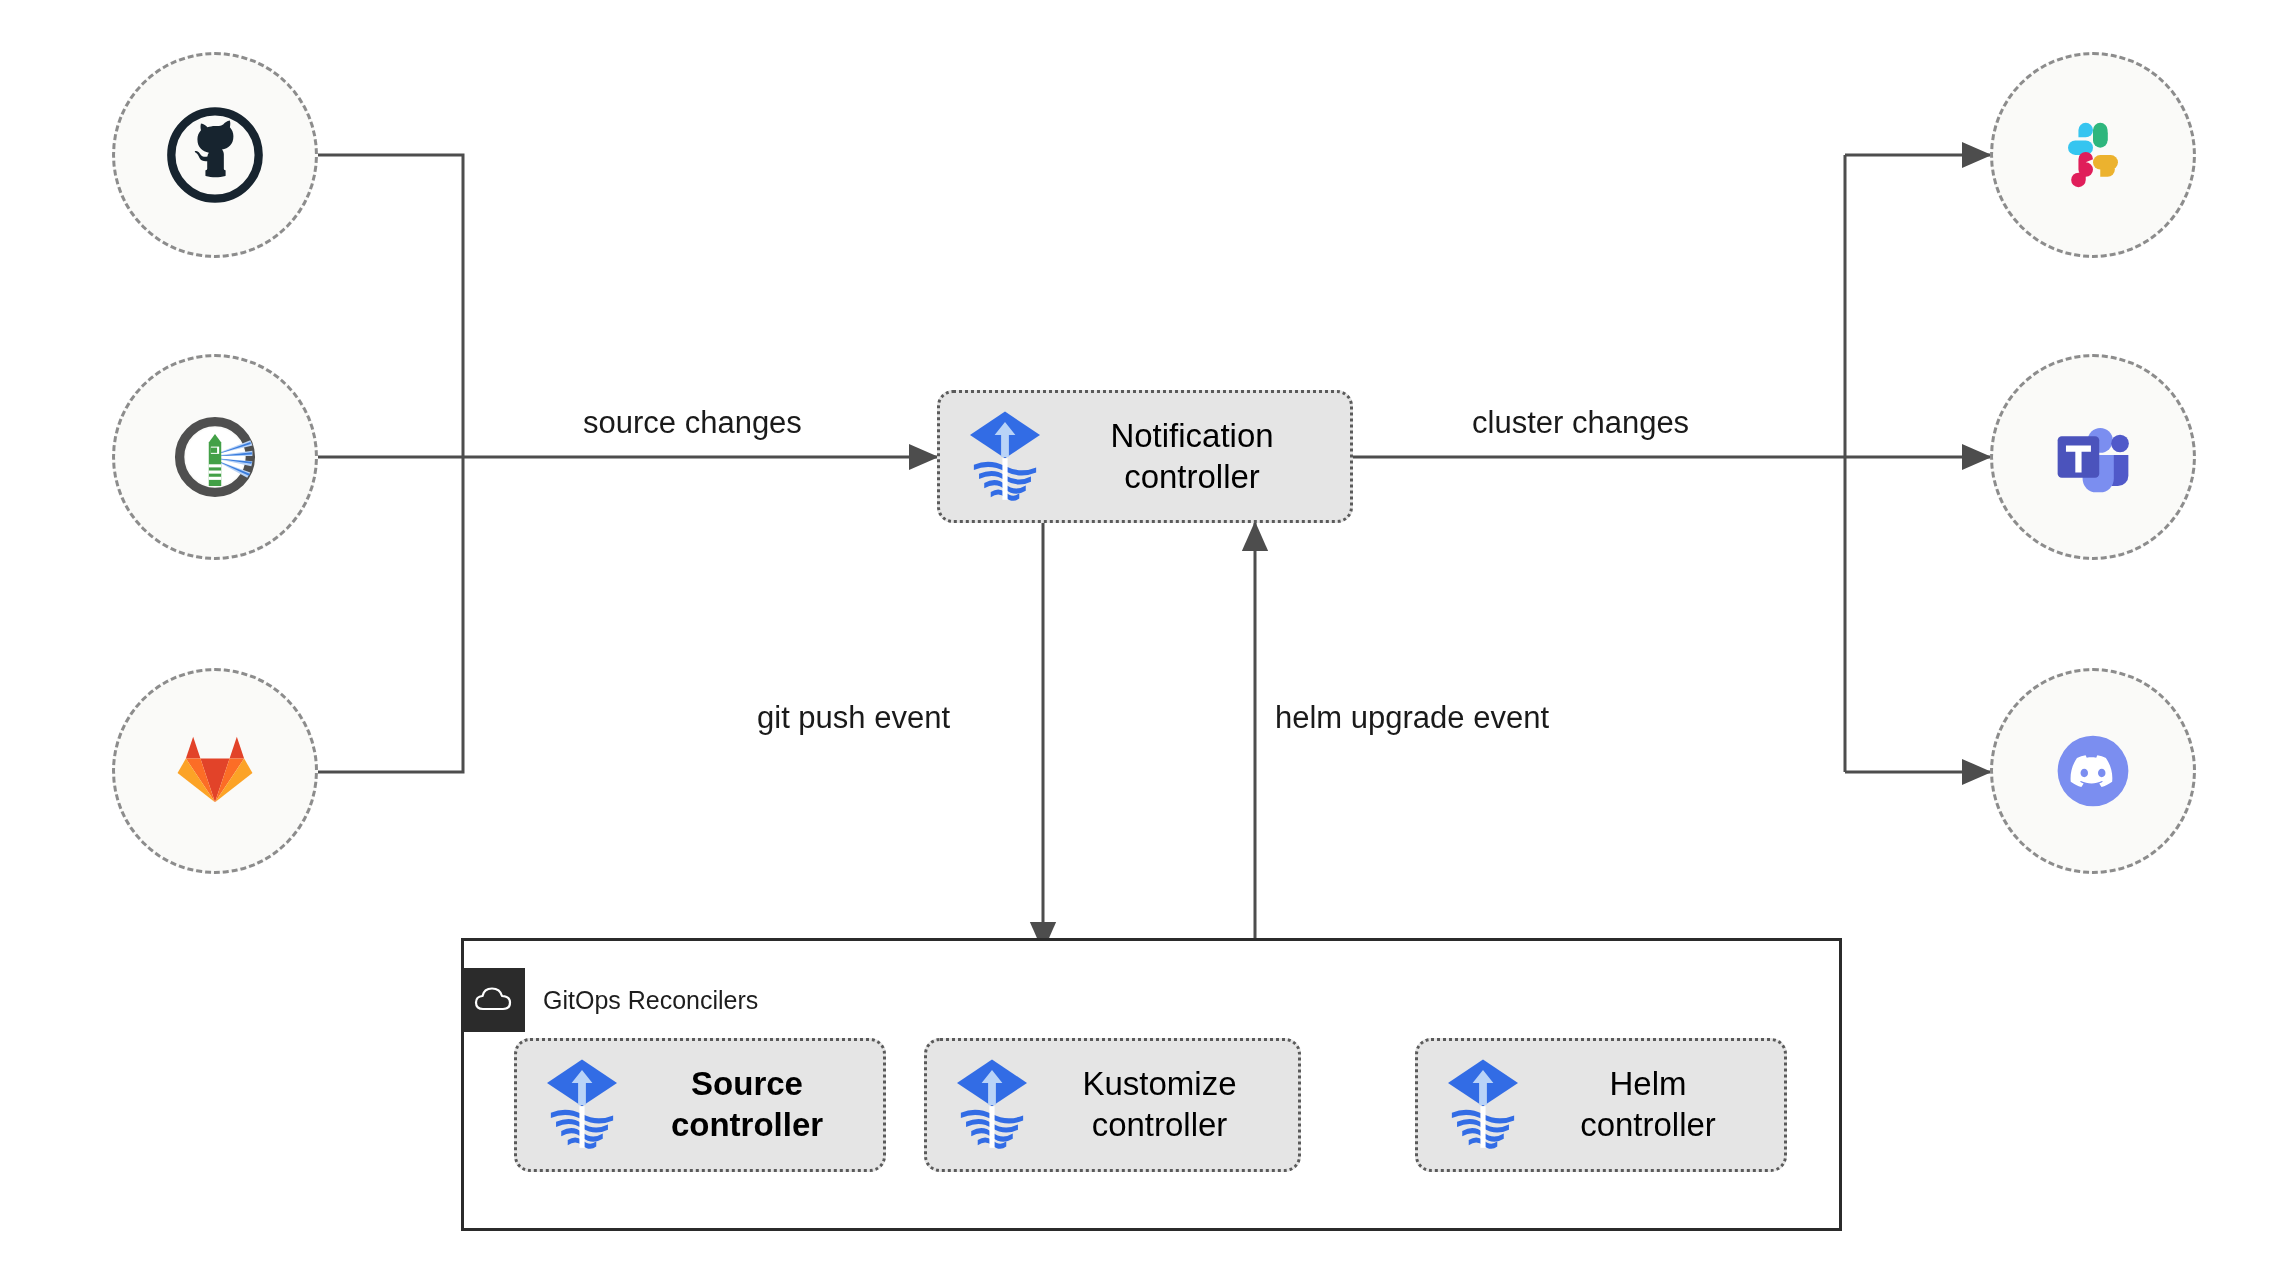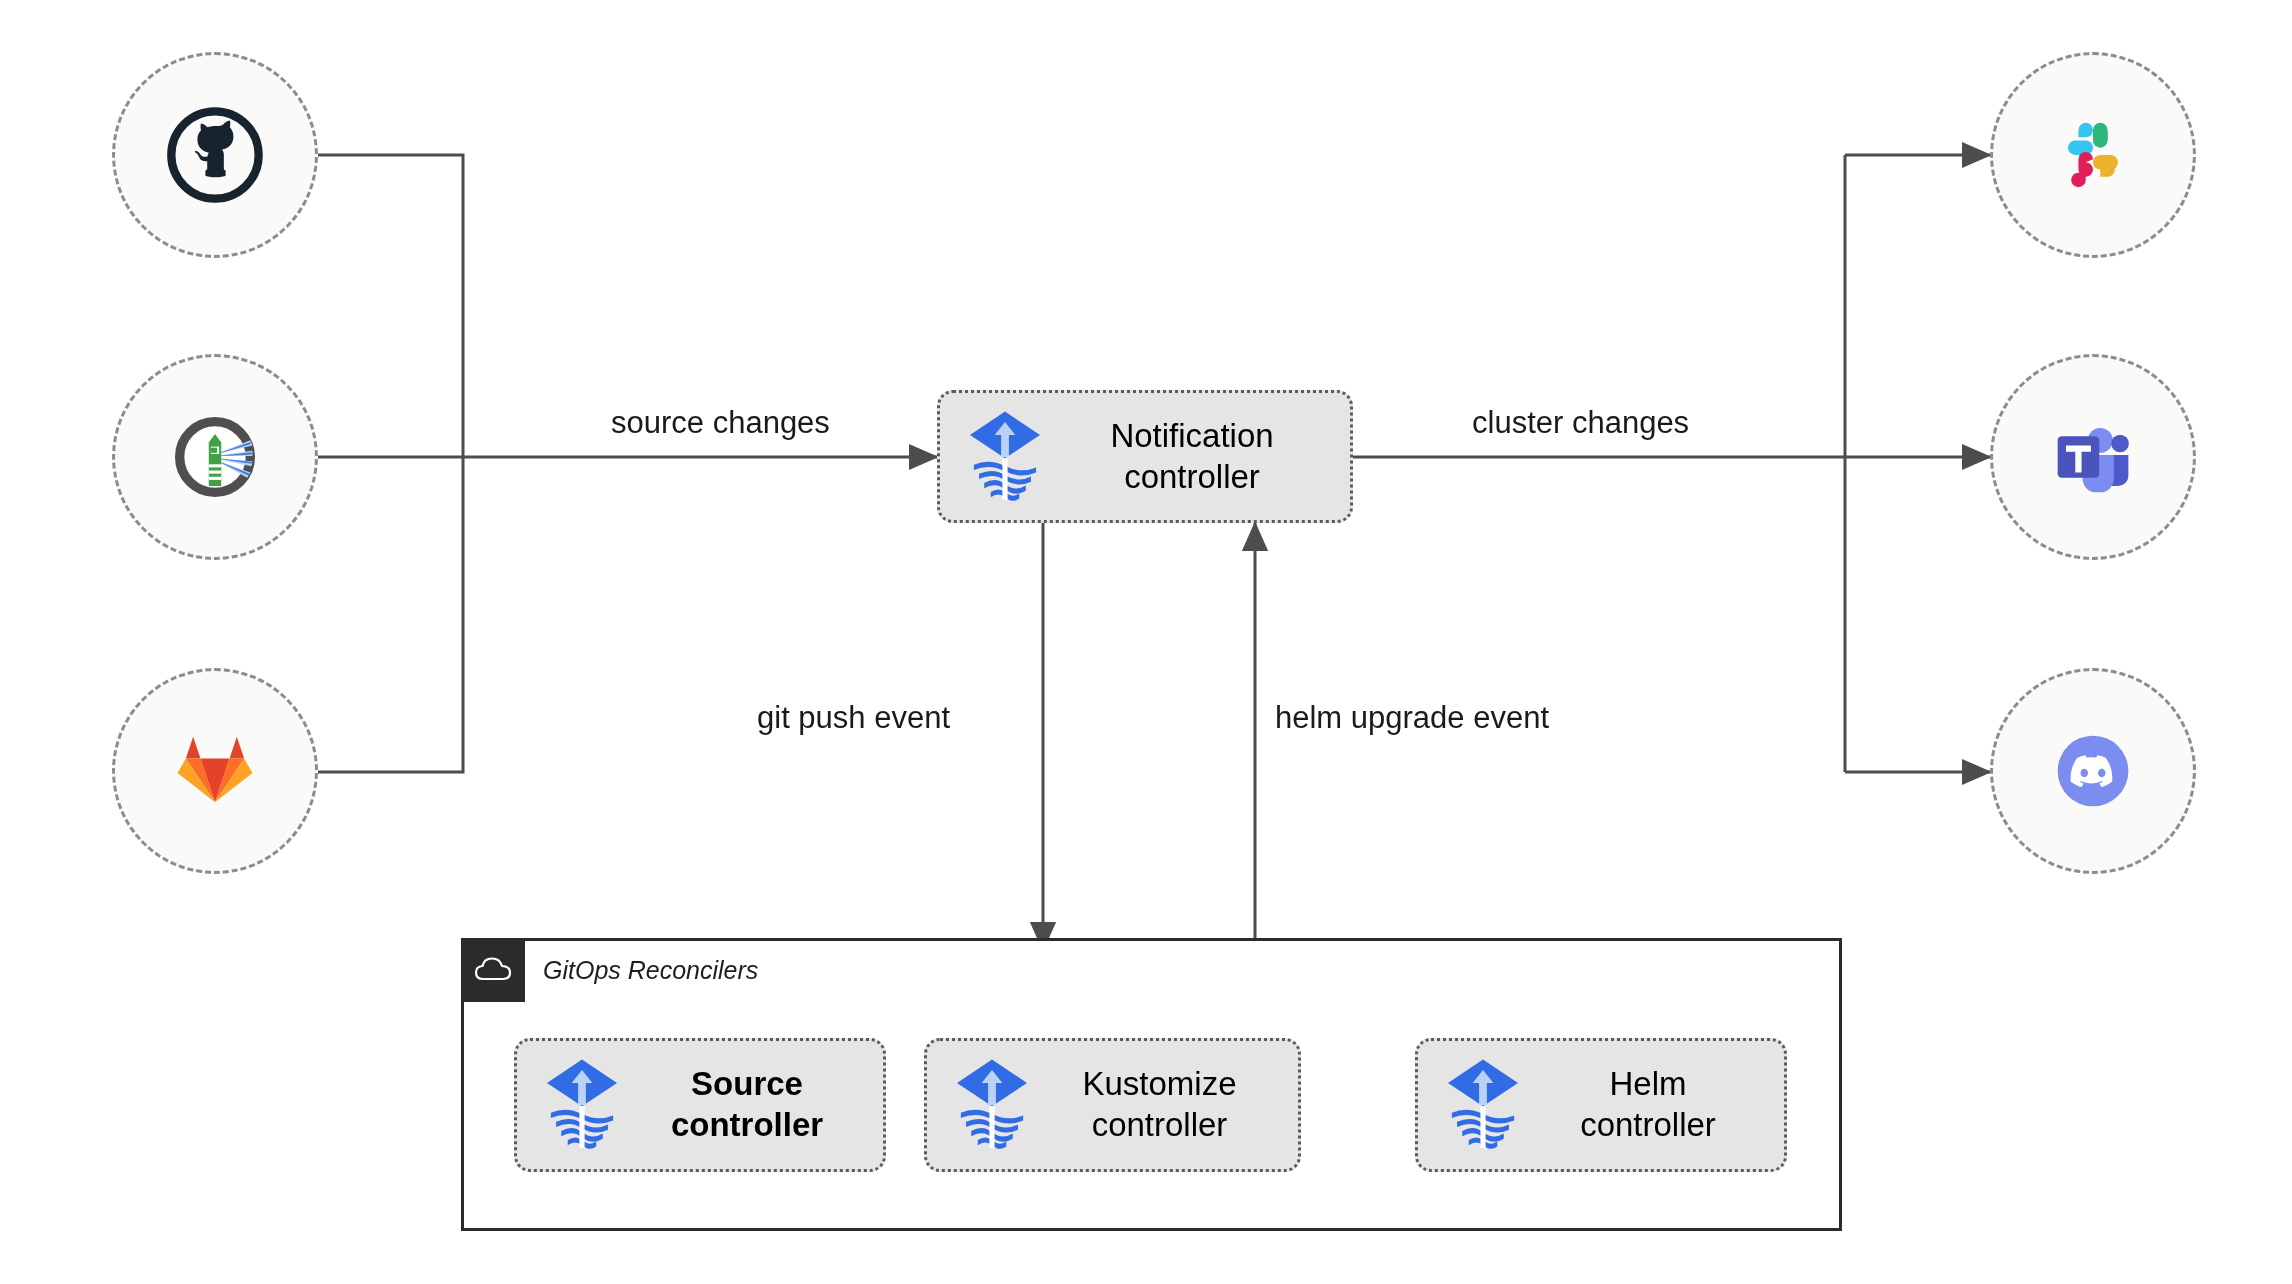--- a/index.html
+++ b/index.html
@@ -80,25 +80,24 @@
     top: 938px;
     width: 1381px;
     height: 293px;
     border: 3px solid #2b2b2b;
     background: #ffffff;
     box-sizing: border-box;
   }
   #gitops-header {
     position: absolute;
     left: 461px;
-    top: 938px;
+    top: 968px;
     height: 64px;
     display: flex;
     align-items: center;
-    font-style: italic;
   }
   #gitops-header .cloud-badge {
     width: 64px;
     height: 64px;
     background: #2b2b2b;
     display: flex;
     align-items: center;
     justify-content: center;
     flex: 0 0 auto;
   }
@@ -240,21 +239,21 @@
     </svg>
   </div>
 
   <div class="circle-node" style="left:1990px; top:668px;">
     <svg class="logo" viewBox="0 0 100 100">
       <circle cx="50" cy="50" r="34" fill="#7b8ef0"></circle>
       <path fill="#ffffff" d="M62.5 37.5c-2.6-1.2-5.4-2.1-8.3-2.6-.4.7-.8 1.6-1.1 2.3-3.1-.5-6.1-.5-9.1 0-.3-.8-.8-1.6-1.1-2.3-2.9.5-5.7 1.4-8.3 2.6-5.3 7.8-6.7 15.4-6 22.9 3.5 2.6 6.9 4.1 10.2 5.1.8-1.1 1.6-2.3 2.2-3.5-1.2-.5-2.3-1-3.4-1.7.3-.2.6-.4.8-.6 6.6 3 13.7 3 20.2 0 .3.2.6.4.8.6-1.1.6-2.2 1.2-3.4 1.7.6 1.2 1.4 2.4 2.2 3.5 3.3-1 6.7-2.6 10.2-5.1.9-8.7-1.4-16.2-6-22.9zM41.6 55.9c-2 0-3.6-1.8-3.6-4s1.6-4.1 3.6-4.1 3.6 1.8 3.6 4.1-1.6 4-3.6 4zm16.8 0c-2 0-3.6-1.8-3.6-4s1.6-4.1 3.6-4.1 3.6 1.8 3.6 4.1-1.6 4-3.6 4z"></path>
     </svg>
   </div>
 
-  <span class="edge-label" style="left:583px; top:405px;margin-left:28px;">source changes</span>
+  <span class="edge-label" style="left:583px; top:405px;">source changes</span>
   <span class="edge-label" style="left:1472px; top:405px;">cluster changes</span>
   <span class="edge-label" style="left:757px; top:700px;">git push event</span>
   <span class="edge-label" style="left:1275px; top:700px;">helm upgrade event</span>
 
   <div id="gitops-group"></div>
 
   <div id="gitops-header">
     <div class="cloud-badge">
       <svg width="40" height="30" viewBox="0 0 40 30">
         <path d="M10 24 Q3 24 3 17.5 Q3 11.5 9.5 11 Q11 3.5 19 3.5 Q27 3.5 29 11 Q37 11.5 37 17.5 Q37 24 30 24 Z" fill="none" stroke="#ffffff" stroke-width="2.2" stroke-linejoin="round"></path>

